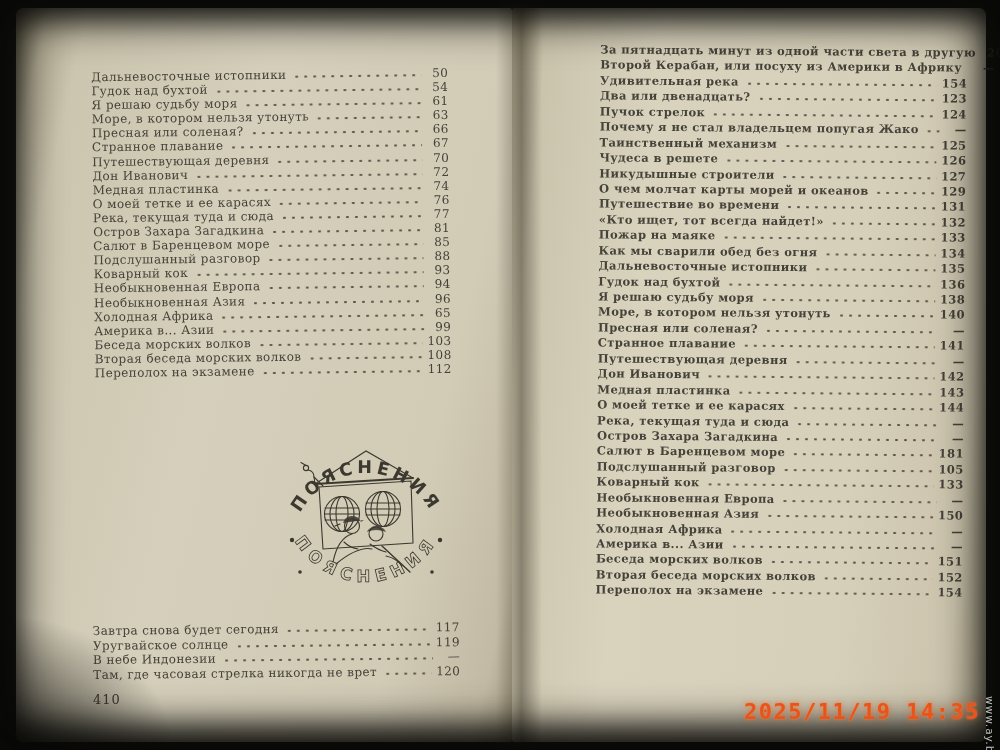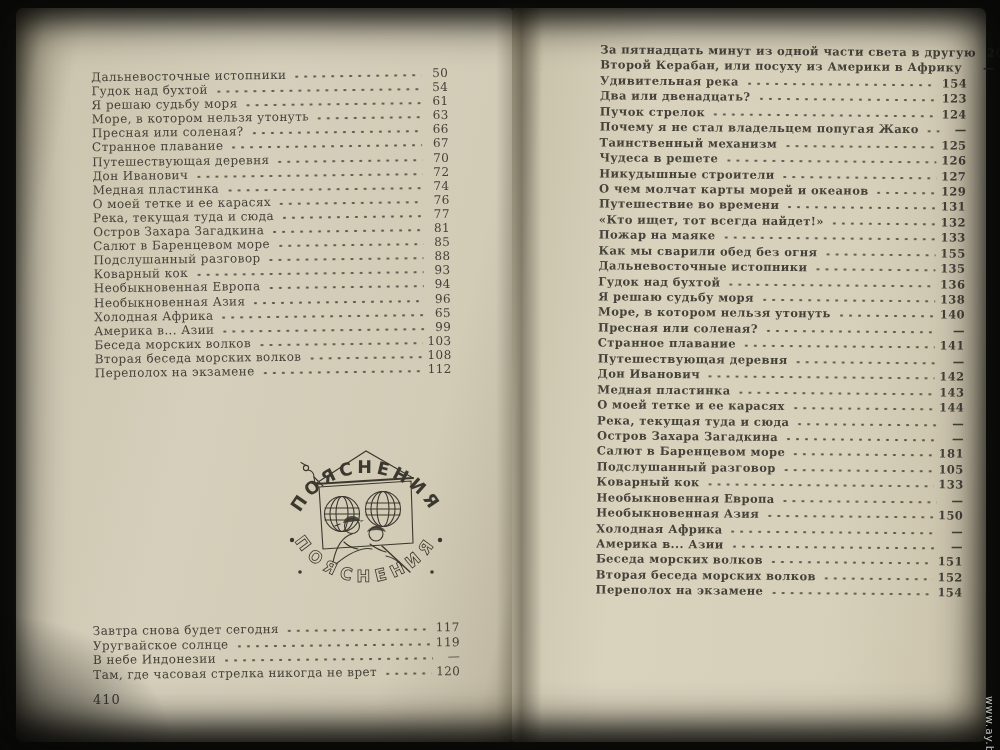--- a/index.html
+++ b/index.html
@@ -304,21 +304,21 @@
           <span class="n">132</span>
         </div>
         <div class="row">
           <span class="t">Пожар на маяке</span>
           <span class="leader"></span>
           <span class="n">133</span>
         </div>
         <div class="row">
           <span class="t">Как мы сварили обед без огня</span>
           <span class="leader"></span>
-          <span class="n">155</span>
+          <span class="n">134</span>
         </div>
         <div class="row">
           <span class="t">Дальневосточные истопники</span>
           <span class="leader"></span>
           <span class="n">135</span>
         </div>
         <div class="row">
           <span class="t">Гудок над бухтой</span>
           <span class="leader"></span>
           <span class="n">136</span>
@@ -423,14 +423,15 @@
           <span class="leader"></span>
           <span class="n">154</span>
         </div>
       </div>
   </div>
 
   <div class="gutter"></div>
   <div class="corner-shade"></div>
   <div class="vignette"></div>
 
+  <div class="stamp" style="color: rgb(232, 84, 28);">2025/11/19 14:35</div>
   <div class="watermark">www.ay.by</div>
 </div>
 
 </body></html>

